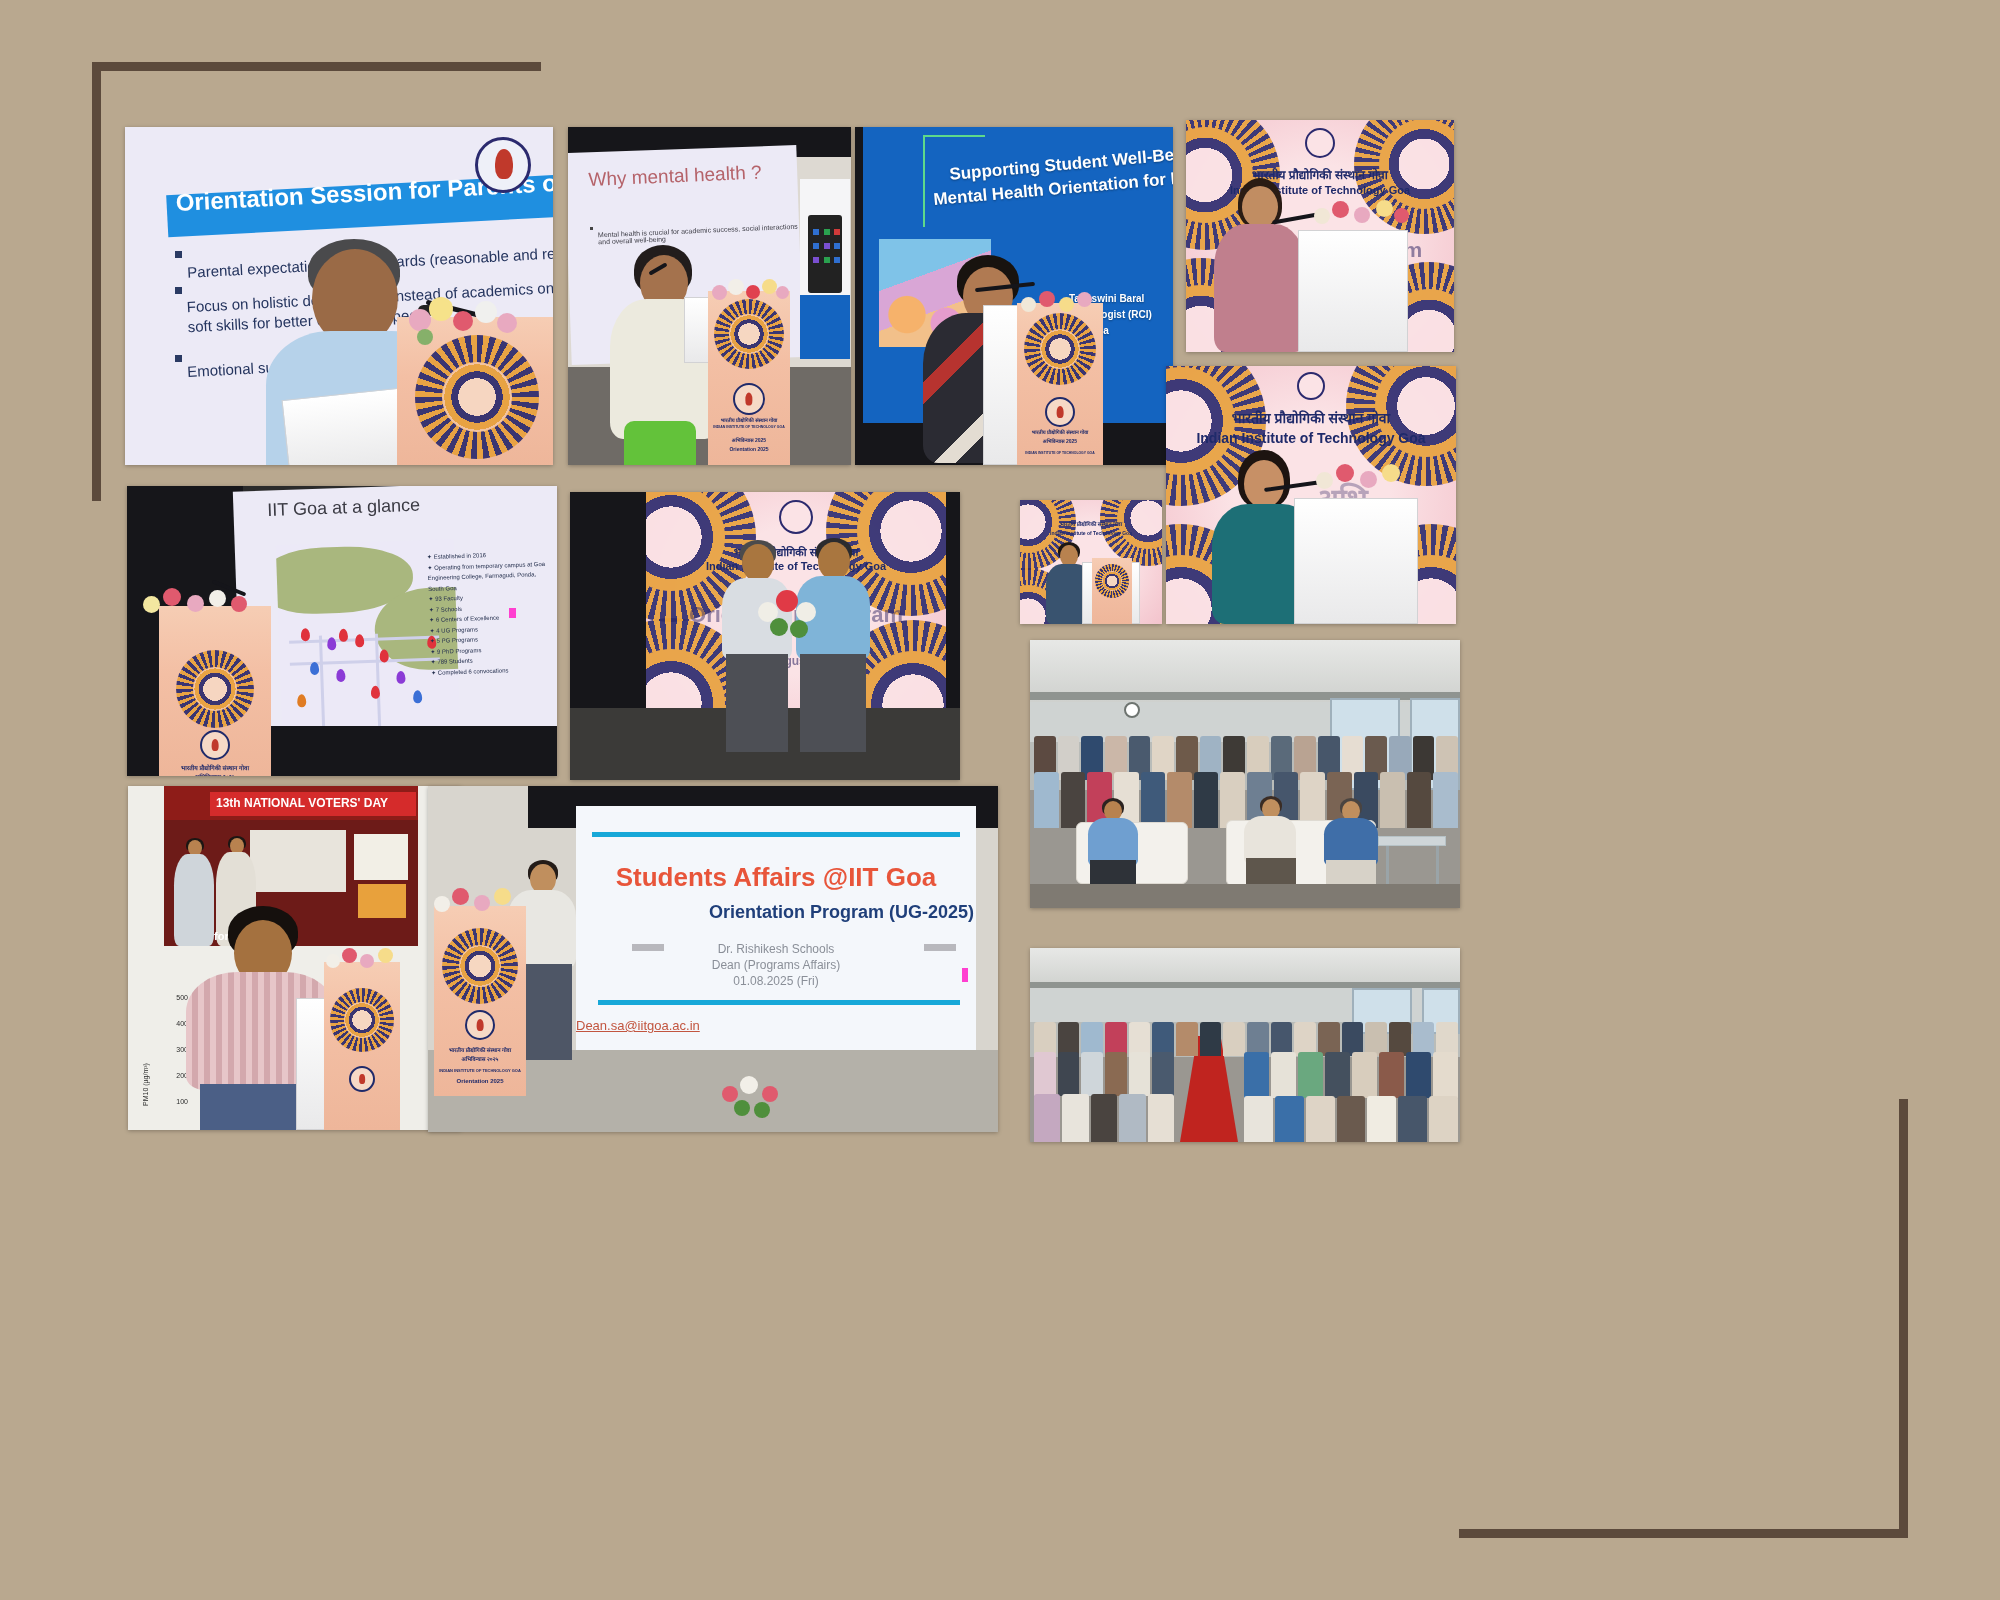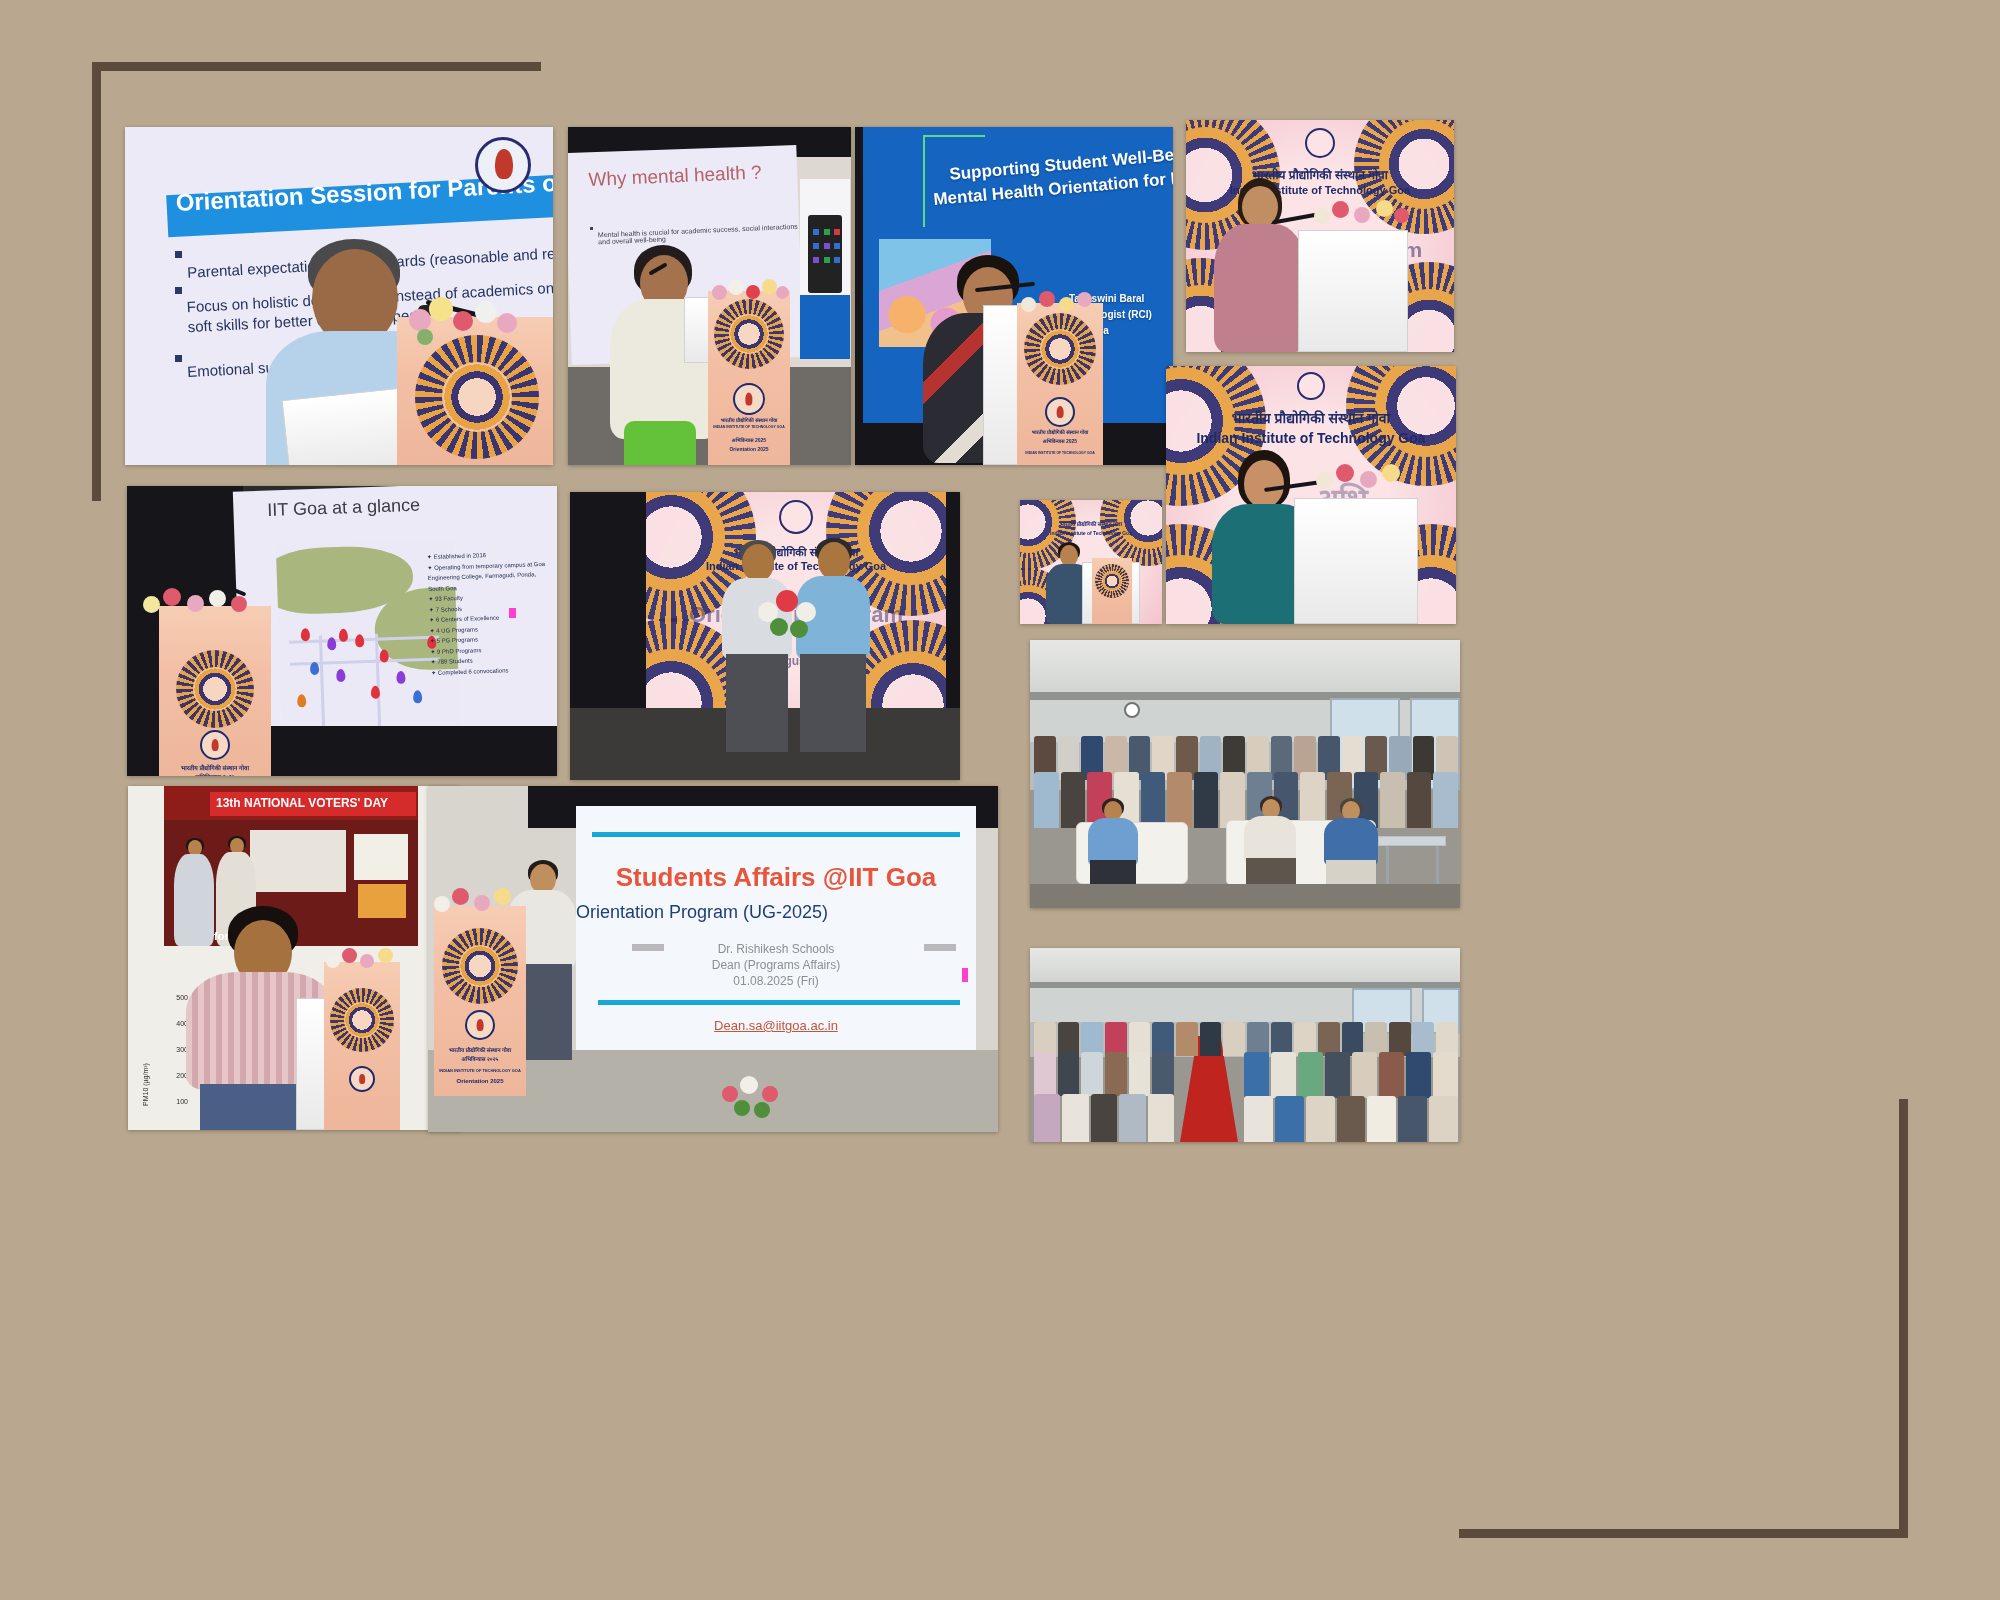--- a/index.html
+++ b/index.html
@@ -116,23 +116,23 @@
   .pink-backdrop .ring:after{
     content:"";position:absolute;inset:18%;border-radius:50%;
     background:radial-gradient(circle,#fbe3e6 0 40%,#2b2a6e 40% 55%,#e8a13c 55% 72%,#f7d2d8 72% 100%);
   }
   .bd-text{position:absolute;color:#1f2a6a;font-weight:700;white-space:nowrap;}
 
   
   .sa-slide{position:absolute;background:#f4f7fb;}
   .sa-rule{position:absolute;background:#17a8d8;height:5px;}
   .sa-h1{position:absolute;left:0;right:0;text-align:center;color:#e8553a;font-weight:700;}
-  .sa-h2{position:absolute;left:0;right:16px;text-align:left;color:#1f3f7a;font-weight:400;}
+  .sa-h2{position:absolute;left:0;right:2px;text-align:right;color:#1f3f7a;font-weight:700;}
   .sa-meta{position:absolute;left:0;right:0;text-align:center;color:#8a8f98;}
-  .sa-mail{position:absolute;left:0;right:0;text-align:center;color:#c2553f;text-decoration:underline;}
+  .sa-mail{position:absolute;left:0;right:0;color:#c2553f;text-decoration:underline;}
   .sa-dash{position:absolute;background:#b8b8bd;height:7px;}
   .sa-pink{position:absolute;background:#ff3fd0;}
 
   
   .vd-screen{position:absolute;background:#8e1c18;}
   .vd-band{position:absolute;background:#c0241f;}
   .vd-text{position:absolute;color:#fff;font-weight:700;white-space:nowrap;}
   .axis{position:absolute;color:#2b2b2b;}
   .axis .t{position:absolute;right:0;white-space:nowrap;text-align:right;}
   .axis .vlabel{position:absolute;transform:rotate(-90deg);transform-origin:left top;white-space:nowrap;}

